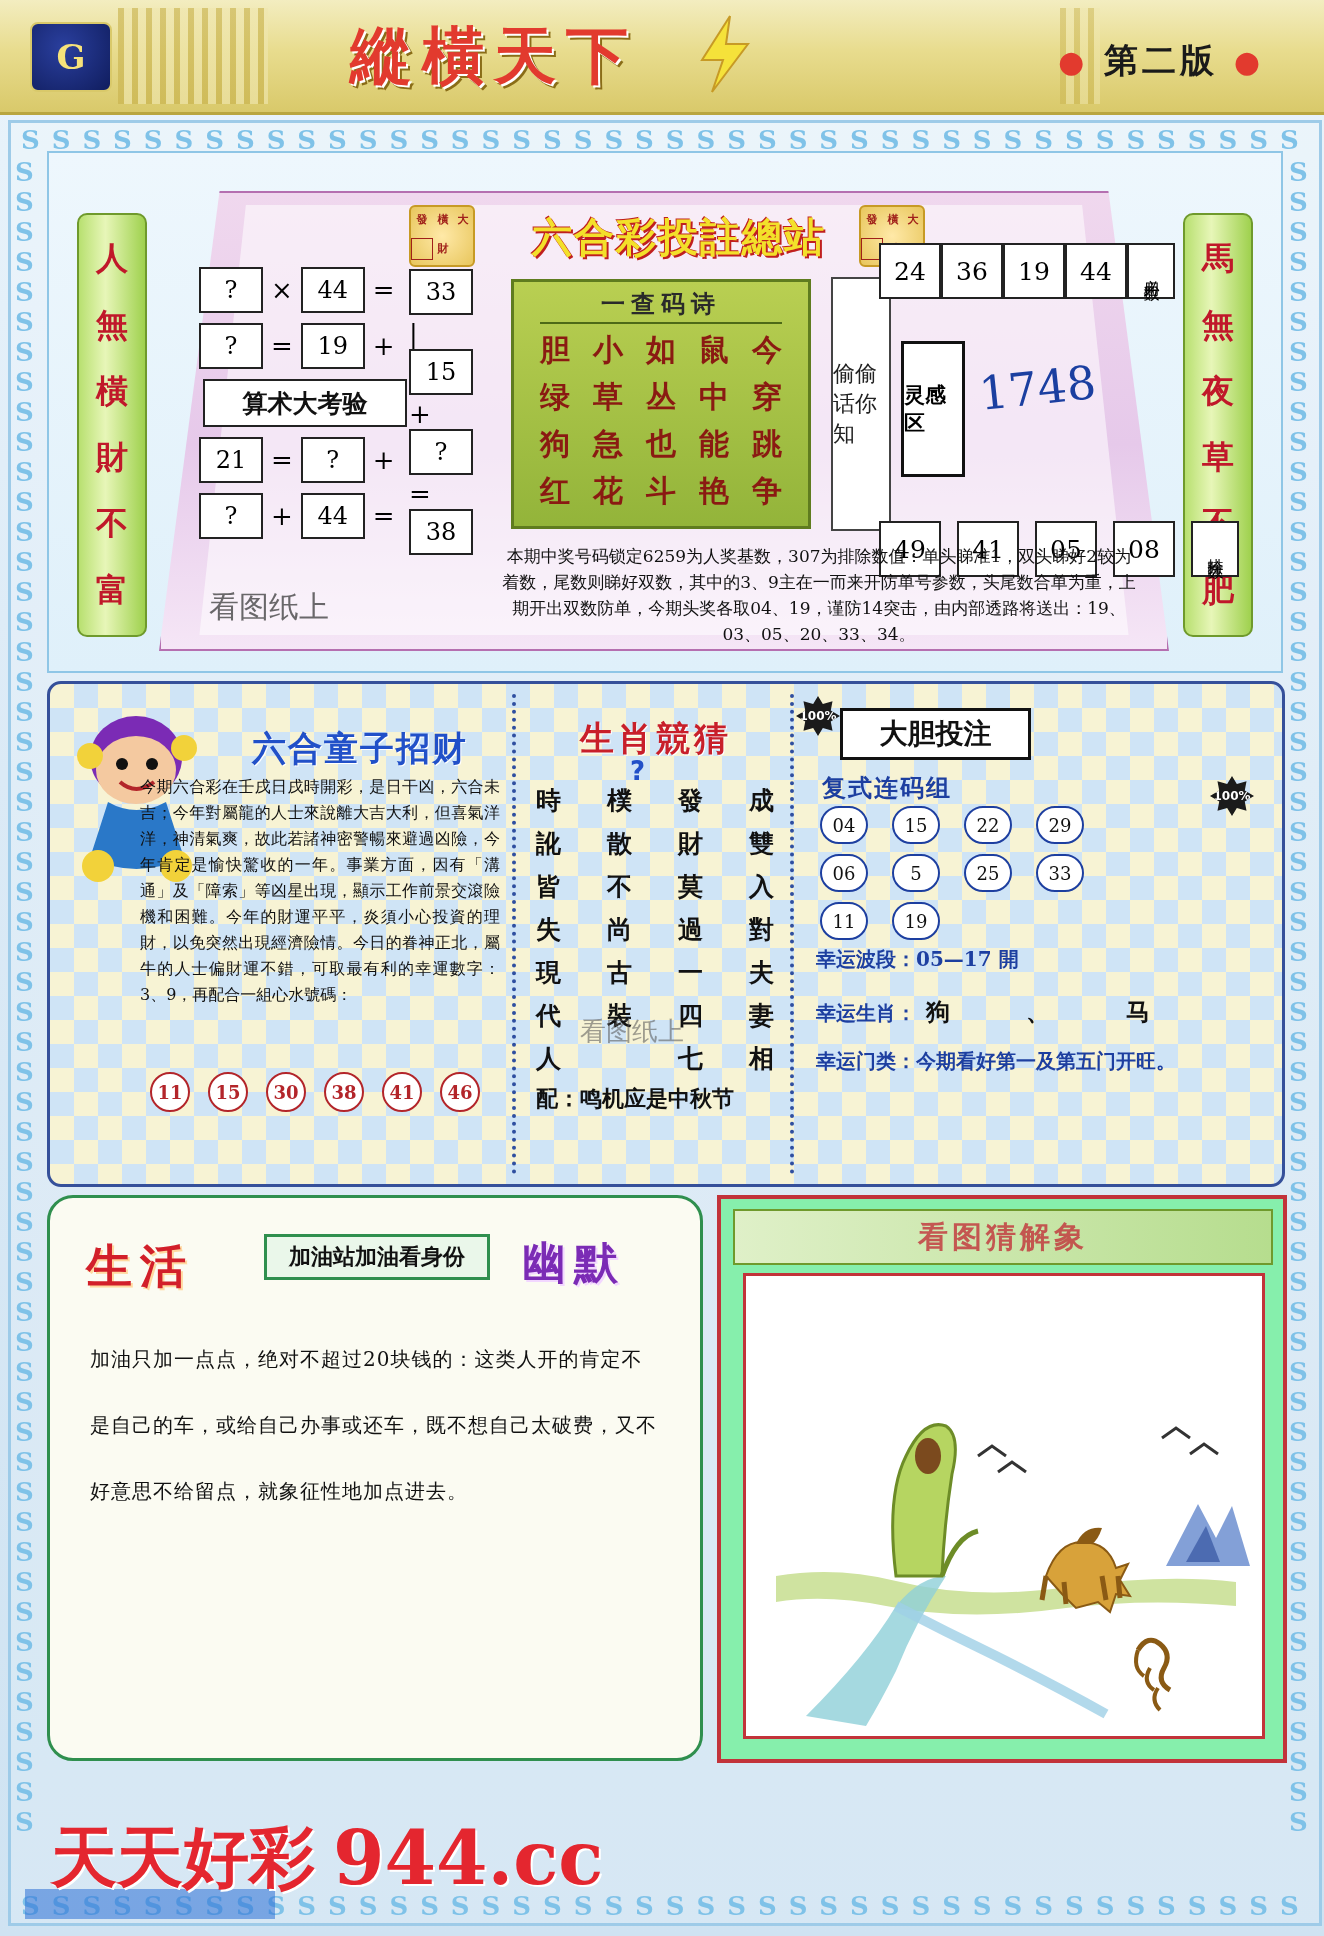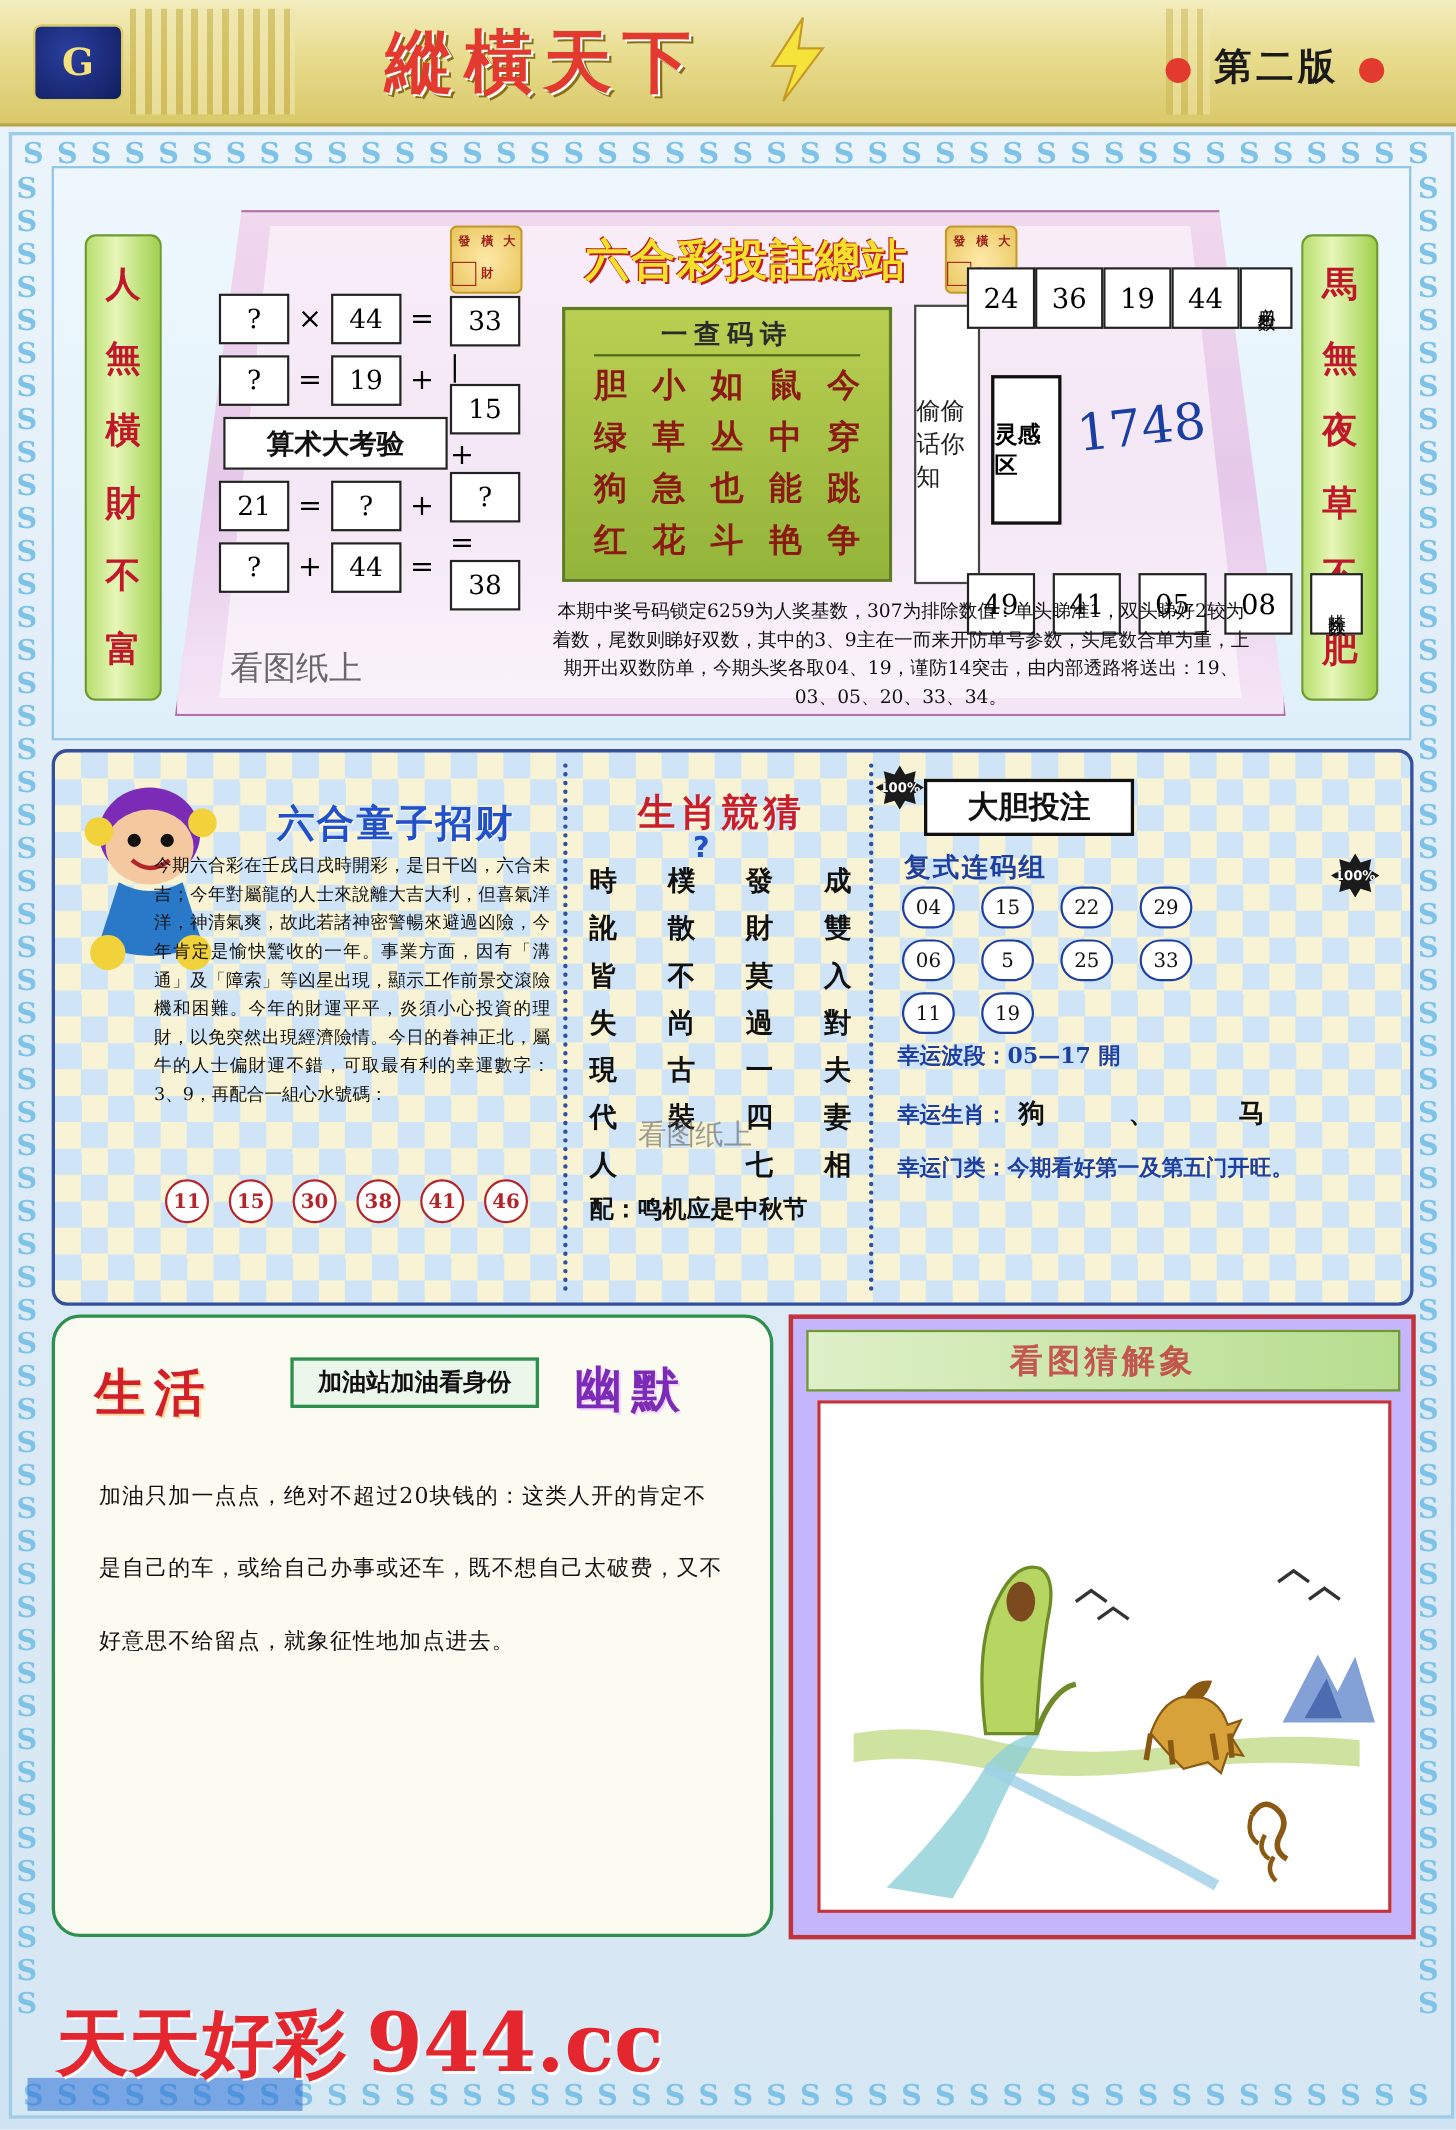--- a/index.html
+++ b/index.html
@@ -191,21 +191,21 @@
   #humor-tag{position:absolute;left:214px;top:36px;width:220px;height:40px;border:3px solid #2f8f4e;background:#eaf7ea;
     display:flex;align-items:center;justify-content:center;font-size:22px;font-weight:bold;color:#111;
     font-family:"DejaVu Serif","Liberation Serif",serif;}
   #humor-word{position:absolute;left:472px;top:36px;font-size:44px;font-weight:bold;color:#7b2bb5;
     font-family:"DejaVu Serif","Liberation Serif",serif;letter-spacing:8px;text-shadow:2px 2px 0 #f2d7ff;}
   #humor-body{position:absolute;left:40px;top:128px;width:570px;font-size:20px;line-height:66px;color:#111;
     font-family:"DejaVu Serif","Liberation Serif",serif;letter-spacing:1px;}
   
   #panel-pic{
     position:absolute;left:706px;top:1072px;width:562px;height:560px;
-    background:#c4b5fd;border:4px solid #c2333a;
+    background:#86efac;border:4px solid #c2333a;
   }
   #pic-header{position:absolute;left:12px;top:10px;width:536px;height:52px;
     background:linear-gradient(90deg,#dff0c8,#b6dd8e);border:2px solid #6f9a2c;
     display:flex;align-items:center;justify-content:center;}
   #pic-header-text{font-size:30px;font-weight:bold;color:#c2333a;opacity:.8;
     font-family:"DejaVu Serif","Liberation Serif",serif;letter-spacing:4px;}
   #pic-canvas{position:absolute;left:22px;top:74px;width:516px;height:460px;border:3px solid #c2333a;background:#fff;}
   
   #footer-text{
     position:absolute;left:40px;bottom:26px;width:1240px;height:78px;

